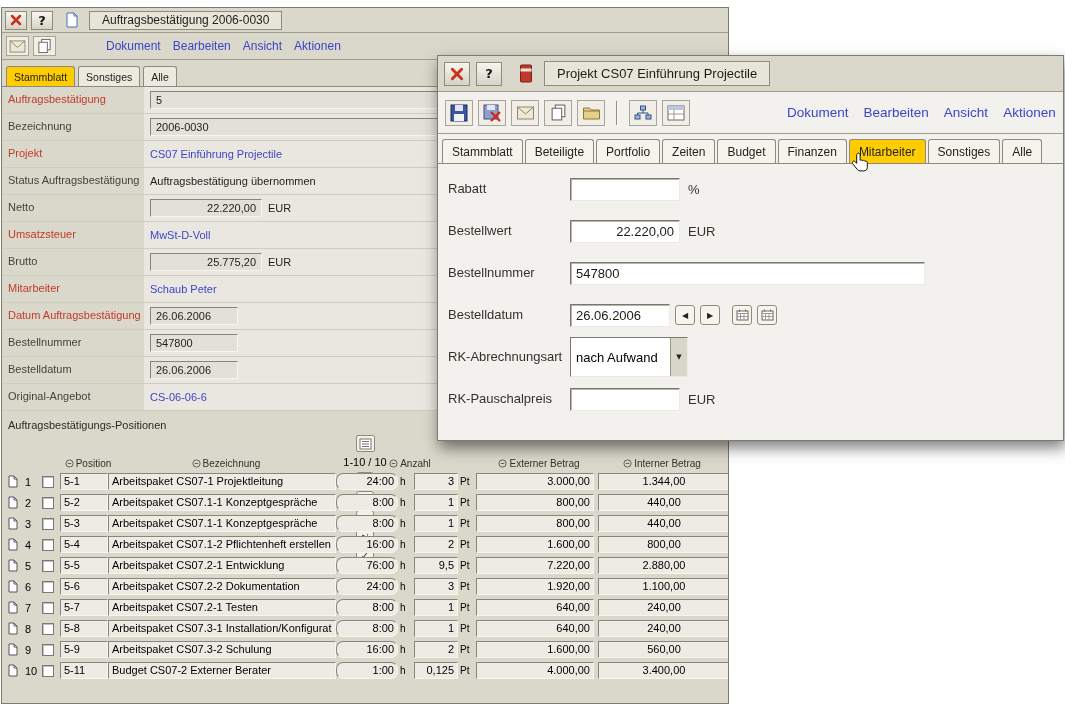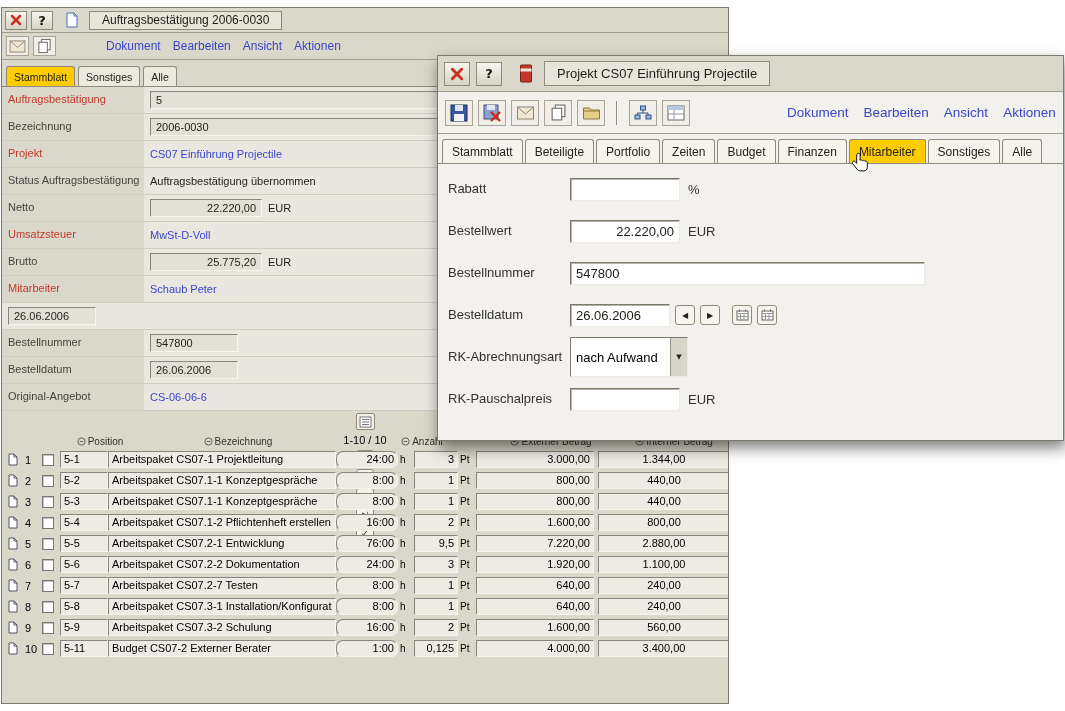--- a/index.html
+++ b/index.html
@@ -62,21 +62,21 @@
   .linkval{color:#3c45c8;cursor:pointer;}
   .unitlbl{margin-left:6px;}
   
   .sectitle{font-size:11px;color:#2c2b25;padding:8px 6px 5px;height:22px;}
   .pagbar{display:flex;align-items:center;gap:4px;padding:2px 4px;height:22px;flex-direction:column;}
   .pagtext{font-size:11px;margin:0 3px;}
   .pgbtn{width:18px;height:15px;border:1px solid #8f8b7c;border-radius:3px;background:#f2f0e8;
          font-size:7px;display:flex;align-items:center;justify-content:center;color:#333;cursor:pointer;flex:none;letter-spacing:-1px;}
   .iconbtn{width:19px;height:17px;border:1px solid #8f8b7c;border-radius:2px;background:#f2f0e8;
            display:flex;align-items:center;justify-content:center;cursor:pointer;flex:none;}
-  .phead{display:flex;align-items:center;height:16px;font-size:10px;color:#33322c;padding-left:18px;text-align:center;}
+  .phead{display:flex;align-items:center;height:16px;font-size:10px;color:#33322c;padding-left:6px;text-align:center;}
   .ph{display:flex;align-items:center;justify-content:center;gap:2px;flex:none;}
   .sp58{width:56px;}
   .w48{width:48px;}.w228{width:228px;}.w140{width:140px;}.w118{width:118px;}.w120{width:120px;margin-left:4px;}
   .ptable{padding:0 2px;}
   .prow{display:flex;align-items:center;height:21px;}
   .cell{display:block;background:#edebe4;border:1px solid;border-color:#87867e #f7f5ee #f7f5ee #87867e;
         height:17px;line-height:15px;font-size:11px;padding:0 3px;white-space:nowrap;overflow:hidden;flex:none;}
   .c-icon{width:18px;flex:none;display:flex;justify-content:center;cursor:pointer;}
   .c-num{width:20px;flex:none;font-size:11px;padding-left:3px;}
   .c-check{width:18px;flex:none;display:flex;align-items:center;}
@@ -200,20 +200,21 @@
           <span class="unitlbl">EUR</span>
         </div>
     </div>
     <div class="frow">
       <div class="flabel req">Mitarbeiter</div>
       <div class="fval">
           <span class="linkval">Schaub Peter</span>
         </div>
     </div>
     <div class="frow">
+      <div class="flabel req">Datum Auftragsbestätigung</div>
       <div class="fval">
           <span class="robox short">26.06.2006</span>
         </div>
     </div>
     <div class="frow">
       <div class="flabel">Bestellnummer</div>
       <div class="fval">
           <span class="robox short">547800</span>
         </div>
     </div>
@@ -224,20 +225,21 @@
         </div>
     </div>
     <div class="frow">
       <div class="flabel">Original-Angebot</div>
       <div class="fval">
           <span class="linkval">CS-06-06-6</span>
         </div>
     </div>
   </div>
 
+  <div class="sectitle">Auftragsbestätigungs-Positionen</div>
 
   <div class="pagbar">
     <span class="iconbtn">
         <svg width="13" height="12" viewBox="0 0 13 12">
           <rect x="1" y="1" width="11" height="10" fill="#fff" stroke="#777"></rect>
           <path d="M3 3.5h7M3 6h7M3 8.5h7" stroke="#777"></path>
         </svg>
       </span>
     <span class="pagtext">1-10 / 10</span>
     <span class="pgbtn glyph">|◀</span>
@@ -412,21 +414,21 @@
           <svg width="12" height="13" viewBox="0 0 12 13">
             <path d="M2 1h5l3 3v8H2z" fill="#fff" stroke="#556"></path>
             <path d="M7 1v3h3" fill="none" stroke="#556"></path>
           </svg>
         </span>
       <span class="c-num">7</span>
       <span class="c-check">
           <span class="checkbox"></span>
         </span>
       <span class="cell c-pos">5-7</span>
-      <span class="cell c-bez">Arbeitspaket CS07.2-7 Testen</span>
+      <span class="cell c-bez">Arbeitspaket CS07.2-1 Testen</span>
       <span class="cell c-hrs">8:00</span>
       <span class="unit">h</span>
       <span class="cell c-pt">1</span>
       <span class="unit unitpt">Pt</span>
       <span class="cell c-ext">640,00</span>
       <span class="cell c-int">240,00</span>
     </div>
     <div class="prow">
       <span class="c-icon">
           <svg width="12" height="13" viewBox="0 0 12 13">

